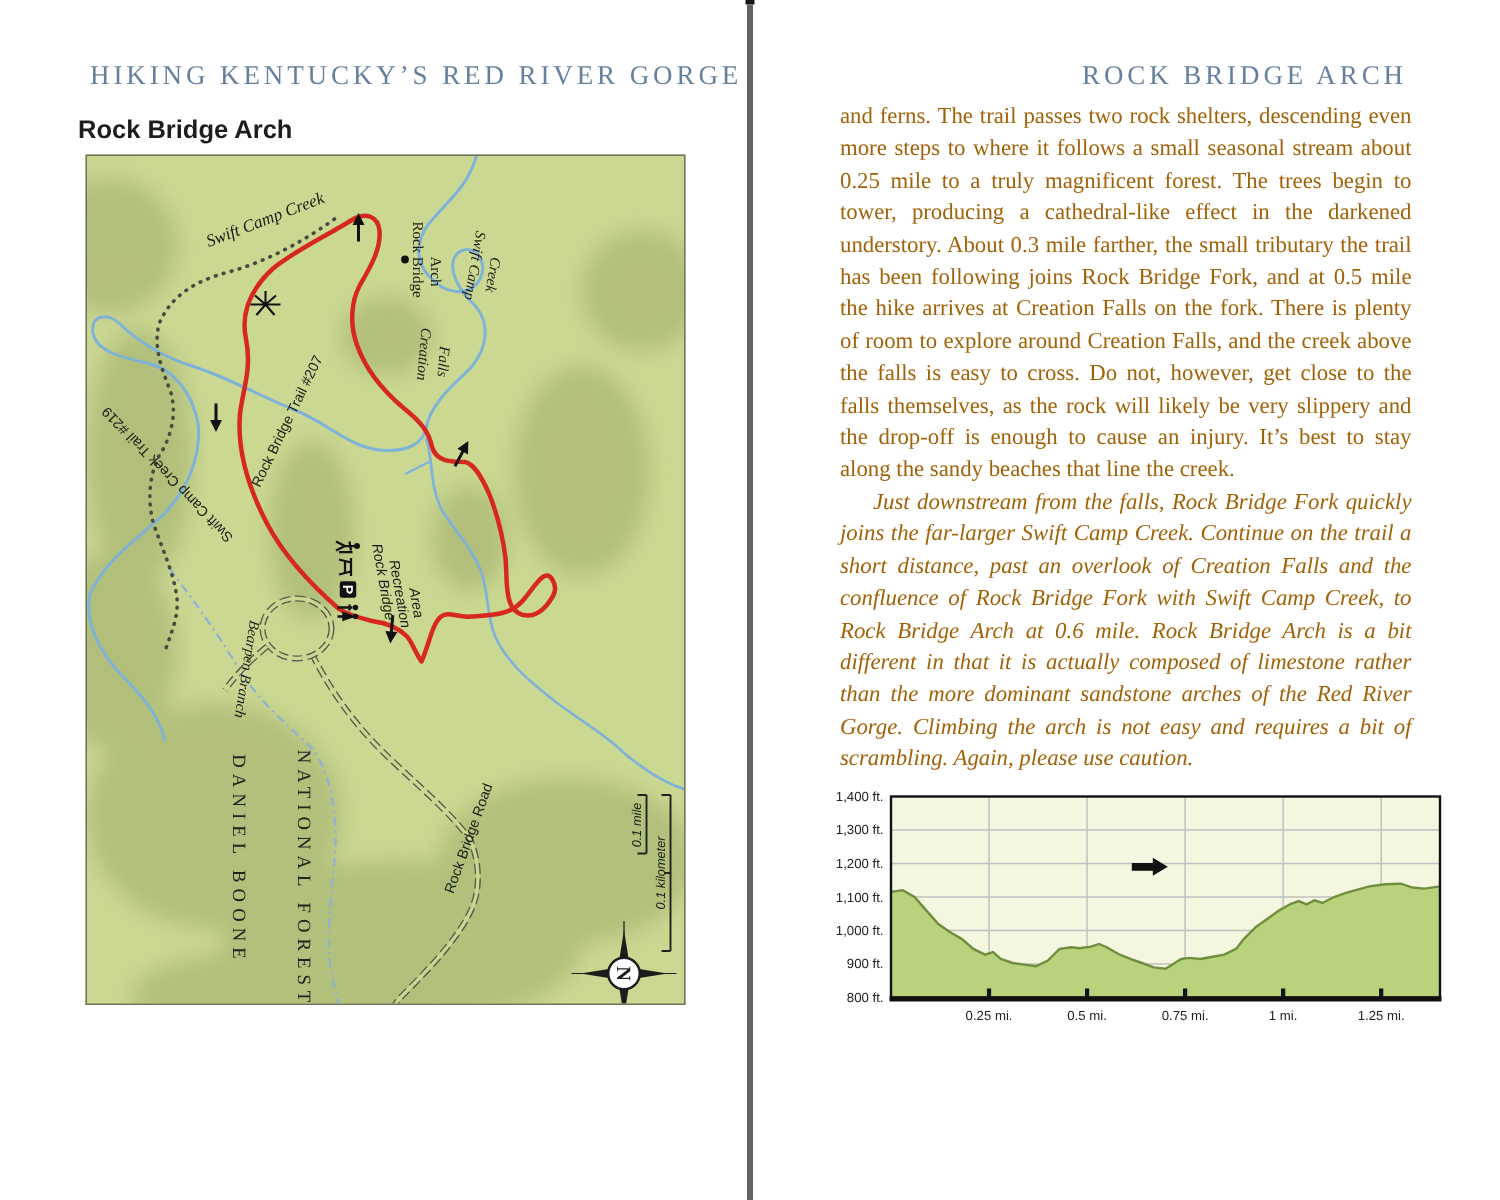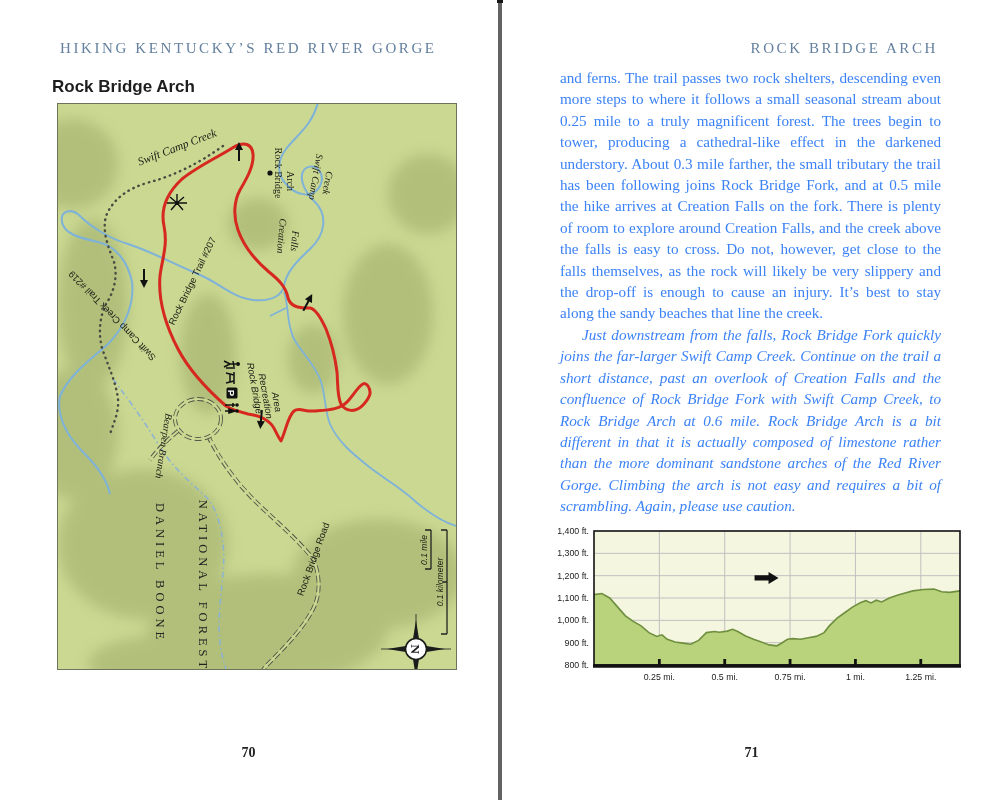--- a/index.html
+++ b/index.html
@@ -4,40 +4,40 @@
 <style>
   html,body{margin:0;padding:0;background:#fff;width:1000px;height:800px;position:relative;
     font-family:"Liberation Sans",sans-serif;}
   .frame-top{position:absolute;left:0;top:0;width:1000px;height:3px;background:#161616;}
   .frame-left{position:absolute;left:0;top:0;width:2px;height:120px;background:#161616;}
   .gutter{position:absolute;left:498px;top:3px;width:4px;height:797px;background:#636363;}
   .page{position:absolute;top:0;height:800px;background:#fff;}
   #page-left{left:0;width:497px;}
   #page-right{left:503px;width:497px;}
   .running-head{position:absolute;top:40px;font-family:"Liberation Serif",serif;
-    font-size:15px;letter-spacing:2.6px;color:#64809e;white-space:nowrap;}
+    font-size:18px;letter-spacing:2.6px;color:#64809e;white-space:nowrap;}
   #page-left .running-head{left:60px;}
   #page-right .running-head{right:62px;}
   .map-title{position:absolute;left:52px;top:77px;font-size:17px;font-weight:bold;color:#1d1d1d;}
   .map-box{position:absolute;left:57px;top:103px;width:398px;height:565px;background:#cbd892;
     border:1px solid #6e735c;overflow:hidden;}
   .map-box svg{position:absolute;left:0;top:0;}
   .rlabel{position:absolute;white-space:nowrap;transform:translate(-50%,-50%) rotate(var(--r,0deg));
     color:#1b1b14;}
   .lab-serif-i{font-family:"Liberation Serif",serif;font-style:italic;font-size:10px;}
   .lab-serif{font-family:"Liberation Serif",serif;font-size:10px;}
   .lab-sans{font-size:9.5px;}
   .lab-sans-i{font-size:9.5px;font-style:italic;}
   .lab-creek-big{font-family:"Liberation Serif",serif;font-style:italic;font-size:11.5px;}
   .lab-forest{font-family:"Liberation Serif",serif;font-size:12.5px;letter-spacing:4px;color:#222;}
   .lab-scale{font-size:8.5px;font-style:italic;}
   .pagenum{position:absolute;left:0;top:745px;width:100%;text-align:center;
     font-family:"Liberation Serif",serif;font-weight:bold;font-size:14px;color:#222;}
   .body-text{position:absolute;left:57px;top:67px;width:381px;
-    font-family:"Liberation Serif",serif;font-size:15.2px;line-height:21.4px;color:#3b82f6;
+    font-family:"Liberation Serif",serif;font-size:15.2px;line-height:21.4px;color:#a16207;
     text-align:justify;}
   .body-text p{margin:0;}
   .body-text p.indent{text-indent:22px;font-style:italic;}
   .chart-wrap{position:absolute;left:43px;top:517px;width:424px;height:178px;}
 </style>
 </head>
 <body>
 
 <div class="frame-top"></div>
 <div class="frame-left"></div>
@@ -182,21 +182,20 @@
     <span class="rlabel lab-sans-i" style="left:197px;top:284px;--r:80deg">Rock Bridge</span>
     <span class="rlabel lab-sans-i" style="left:208px;top:292px;--r:80deg">Recreation</span>
     <span class="rlabel lab-sans-i" style="left:219px;top:298px;--r:80deg">Area</span>
     <span class="rlabel lab-forest" style="left:101px;top:469px;--r:90deg">DANIEL BOONE</span>
     <span class="rlabel lab-forest" style="left:144px;top:482px;--r:90deg">NATIONAL FOREST</span>
     <span class="rlabel lab-sans" style="left:255px;top:455px;--r:-70deg">Rock Bridge Road</span>
     <span class="rlabel lab-scale" style="left:366px;top:446px;--r:-90deg">0.1 mile</span>
     <span class="rlabel lab-scale" style="left:382px;top:478px;--r:-90deg">0.1 kilometer</span>
   </div>
 
-  <div class="pagenum">70</div>
 </div>
 
 <div class="page" id="page-right">
   <div class="running-head">ROCK BRIDGE ARCH</div>
 
   <div class="body-text">
     <p>and ferns. The trail passes two rock shelters, descending even more steps to where it follows a small seasonal stream about 0.25 mile to a truly magnificent forest. The trees begin to tower, producing a cathedral-like effect in the darkened understory. About 0.3 mile farther, the small tributary the trail has been following joins Rock Bridge Fork, and at 0.5 mile the hike arrives at Creation Falls on the fork. There is plenty of room to explore around Creation Falls, and the creek above the falls is easy to cross. Do not, however, get close to the falls themselves, as the rock will likely be very slippery and the drop-off is enough to cause an injury. It’s best to stay along the sandy beaches that line the creek.</p>
     <p class="indent">Just downstream from the falls, Rock Bridge Fork quickly joins the far-larger Swift Camp Creek. Continue on the trail a short distance, past an overlook of Creation Falls and the confluence of Rock Bridge Fork with Swift Camp Creek, to Rock Bridge Arch at 0.6 mile. Rock Bridge Arch is a bit different in that it is actually composed of limestone rather than the more dominant sandstone arches of the Red River Gorge. Climbing the arch is not easy and requires a bit of scrambling. Again, please use caution.</p>
   </div>
 
@@ -231,16 +230,15 @@
         <rect x="242.67142857142855" y="142" width="2.8" height="8" fill="#111"></rect>
         <text x="244.07142857142856" y="163" text-anchor="middle" font-size="8.8" fill="#222" font-family="Liberation Sans, sans-serif">0.75 mi.</text>
         <rect x="308.02857142857147" y="142" width="2.8" height="8" fill="#111"></rect>
         <text x="309.42857142857144" y="163" text-anchor="middle" font-size="8.8" fill="#222" font-family="Liberation Sans, sans-serif">1 mi.</text>
         <rect x="373.3857142857143" y="142" width="2.8" height="8" fill="#111"></rect>
         <text x="374.7857142857143" y="163" text-anchor="middle" font-size="8.8" fill="#222" font-family="Liberation Sans, sans-serif">1.25 mi.</text>
         <path d="M 208.54285714285717,58.29999999999999 L 222.54285714285717,58.29999999999999 L 222.54285714285717,54.89999999999999 L 232.54285714285717,60.89999999999999 L 222.54285714285717,66.89999999999999 L 222.54285714285717,63.49999999999999 L 208.54285714285717,63.49999999999999 Z" fill="#111"></path>
       </svg>
   </div>
 
-  <div class="pagenum">71</div>
 </div>
 
 <div class="gutter"></div>
 
 </body></html>

